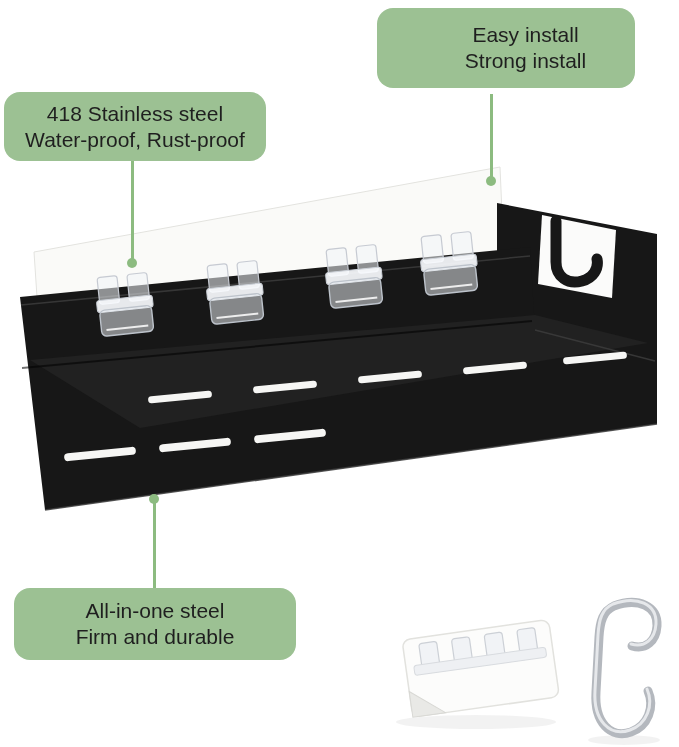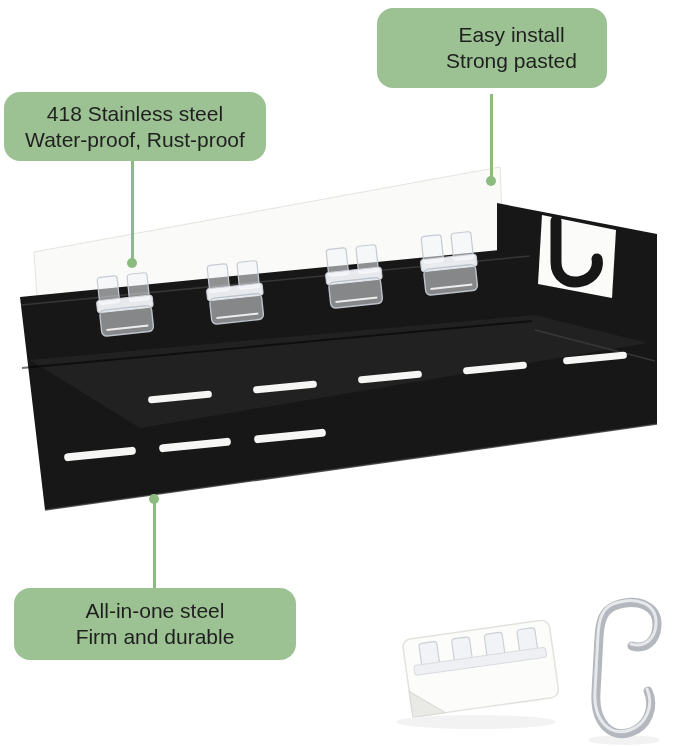--- a/index.html
+++ b/index.html
@@ -25,21 +25,21 @@
     border-radius: 16px;
     text-align: center;
     font-size: 21px;
     line-height: 1.22;
     padding: 9px 6px;
     display: flex;
     flex-direction: column;
     justify-content: center;
   }
   .callout-line { display: block; white-space: nowrap; }
-  .callout-install  { left: 377px; top: 8px;   width: 230px; min-height: 80px; padding-left: 45px; }
+  .callout-install  { left: 377px; top: 8px;   width: 258px; min-height: 80px; padding-left: 45px; }
   .callout-material { left: 4px;   top: 92px;  width: 262px; min-height: 68px; }
   .callout-design   { left: 14px;  top: 588px; width: 282px; min-height: 72px; }
 
   .connector {
     position: absolute;
     z-index: 2;
     width: 3px;
     background: var(--connector, #8cbb80);
   }
   .connector-install  { left: 490px; top: 94px;  height: 88px; }
@@ -164,21 +164,21 @@
 
     <ellipse class="soft-shadow" cx="624" cy="740" rx="36" ry="5"></ellipse>
     <g>
       <path class="metal-body" d="M 632 646 C 646 650 656 641 657 626 C 658 606 638 597 614 606 C 603 611 600 621 599 637 L 596 692 C 594 723 611 739 631 732 C 648 726 655 707 648 691"></path>
       <path class="metal-shine" transform="translate(-1,-2)" d="M 632 646 C 646 650 656 641 657 626 C 658 606 638 597 614 606 C 603 611 600 621 599 637 L 596 692 C 594 723 611 739 631 732 C 648 726 655 707 648 691"></path>
     </g>
   </svg>
 
   <div class="callout callout-install">
     <span class="callout-line">Easy install</span>
-    <span class="callout-line">Strong pasted</span>
+    <span class="callout-line">Strong install</span>
   </div>
   <div class="connector connector-install"></div>
   <div class="dot dot-install"></div>
 
   <div class="callout callout-material">
     <span class="callout-line">418 Stainless steel</span>
     <span class="callout-line">Water-proof, Rust-proof</span>
   </div>
   <div class="connector connector-material"></div>
   <div class="dot dot-material"></div>

